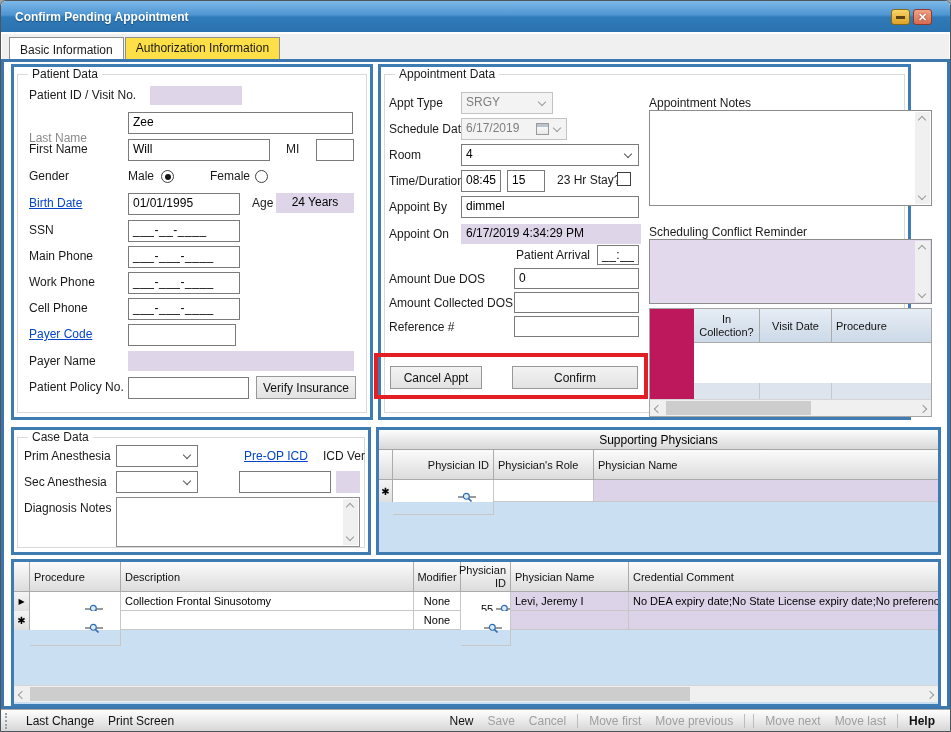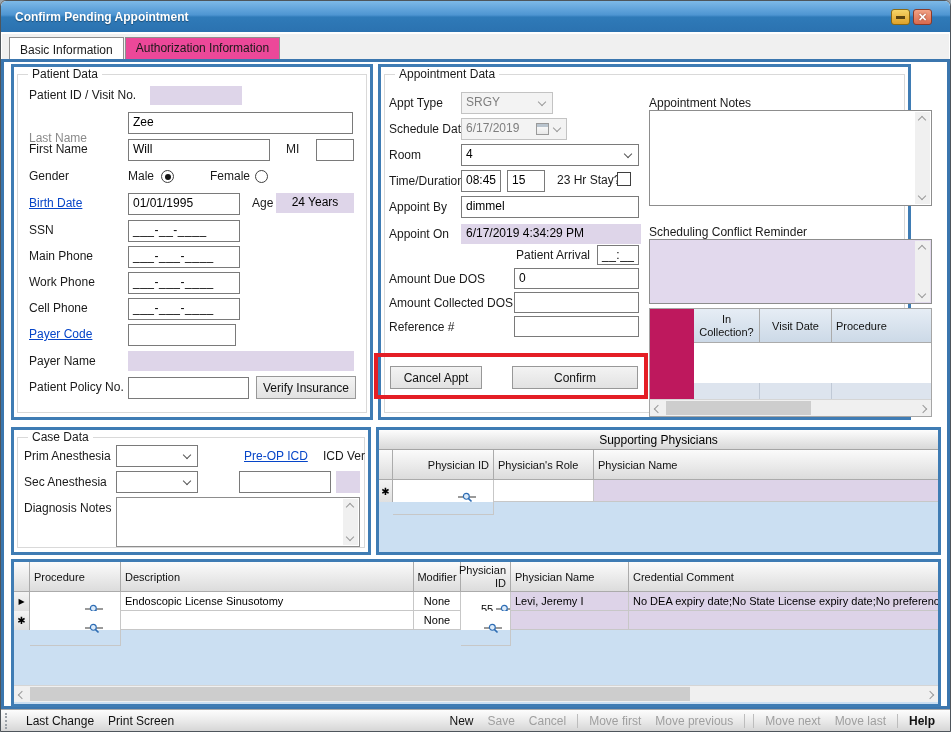--- a/index.html
+++ b/index.html
@@ -6,21 +6,21 @@
   *{box-sizing:border-box;}
   .window{position:relative;width:951px;height:732px;background:#fff;border:1px solid #4e555b;border-radius:6px 6px 0 0;overflow:hidden;}
   .titlebar{position:absolute;left:0;top:0;width:100%;height:31px;background:linear-gradient(180deg,#7db9e8 0%,#4e95d2 45%,#2f7ab8 52%,#2b72b0 100%);border-radius:5px 5px 0 0;display:flex;align-items:center;}
   .titlebar .title{color:#fff;font-weight:bold;font-size:12px;margin-left:14px;text-shadow:0 1px 1px rgba(0,0,0,.35);}
   .tb-buttons{position:absolute;right:18px;top:8px;display:flex;gap:3px;}
   .btn-min,.btn-close{width:19px;height:16px;border-radius:3px;display:flex;align-items:center;justify-content:center;cursor:default;}
   .btn-min{background:linear-gradient(#f6d467,#dfa22b);border:1px solid #8a6914;}
   .btn-min .minbar{width:9px;height:3px;background:#5b4410;}
   .btn-close{background:linear-gradient(#f2a285,#d96a4f);border:1px solid #8a3a28;color:#fff;font-size:11px;font-weight:bold;text-shadow:0 0 2px #7c2d1c;}
   .tabstrip{position:absolute;left:1px;right:1px;top:33px;height:25px;background:#f0f0f0;display:flex;align-items:flex-end;padding-left:7px;}
-  .tab{font-size:12px;padding:3px 10px 4px 10px;border:1px solid #8f8f8f;border-bottom:none;background:#ec4899;color:#1a1a1a;margin-right:1px;position:relative;}
+  .tab{font-size:12px;padding:3px 10px 4px 10px;border:1px solid #8f8f8f;border-bottom:none;background:#fde047;color:#1a1a1a;margin-right:1px;position:relative;}
   .tab.active{background:#fff;height:22px;z-index:2;padding-top:5px;}
   .frame{position:absolute;left:0;right:0;top:58px;bottom:22px;border:3px solid #3b76ae;background:#fff;}
   .panel{position:absolute;border:3px solid #3f7cb4;background:#fff;}
   .panel-inner{position:absolute;inset:0;}
   .gbox{position:absolute;left:3px;right:3px;top:7px;bottom:4px;border:1px solid #d9d9d9;}
   .legend{position:absolute;top:-8px;left:10px;background:#fff;padding:0 4px;font-size:12px;color:#1a1a1a;}
   .lbl{position:absolute;font-size:12px;color:#1a1a1a;white-space:nowrap;}
   .lbl.dis{color:#8b8b8b;margin-top:16px;}
   .link{color:#0645c8;text-decoration:underline;}
   .inp{position:absolute;background:#fff;border:1px solid #7a7a7a;font-size:12px;padding:2px 4px;overflow:hidden;white-space:nowrap;}
@@ -291,21 +291,21 @@
           <div class="rowmark" style="width:16px;font-size:8px;">▶</div>
           <div class="cell peachwrap" style="width:91px;">
             <div class="peachval">na foto</div>
             <div class="magbtn">
               <svg viewBox="0 0 12 12" width="11" height="11">
                   <circle cx="4.7" cy="4.7" r="3.2" fill="#dcebfa" stroke="#2e6db4" stroke-width="1.3"></circle>
                   <line x1="7.2" y1="7.2" x2="10.4" y2="10.4" stroke="#2e6db4" stroke-width="1.8"></line>
                 </svg>
             </div>
           </div>
-          <div class="cell" style="width:293px;">Endoscopic License Sinusotomy</div>
+          <div class="cell" style="width:293px;">Collection Frontal Sinusotomy</div>
           <div class="cell" style="width:47px;justify-content:center;">None</div>
           <div class="cell peachwrap" style="width:50px;">
             <div class="whiteval">55</div>
             <div class="magbtn">
               <svg viewBox="0 0 12 12" width="11" height="11">
                   <circle cx="4.7" cy="4.7" r="3.2" fill="#dcebfa" stroke="#2e6db4" stroke-width="1.3"></circle>
                   <line x1="7.2" y1="7.2" x2="10.4" y2="10.4" stroke="#2e6db4" stroke-width="1.8"></line>
                 </svg>
             </div>
           </div>

